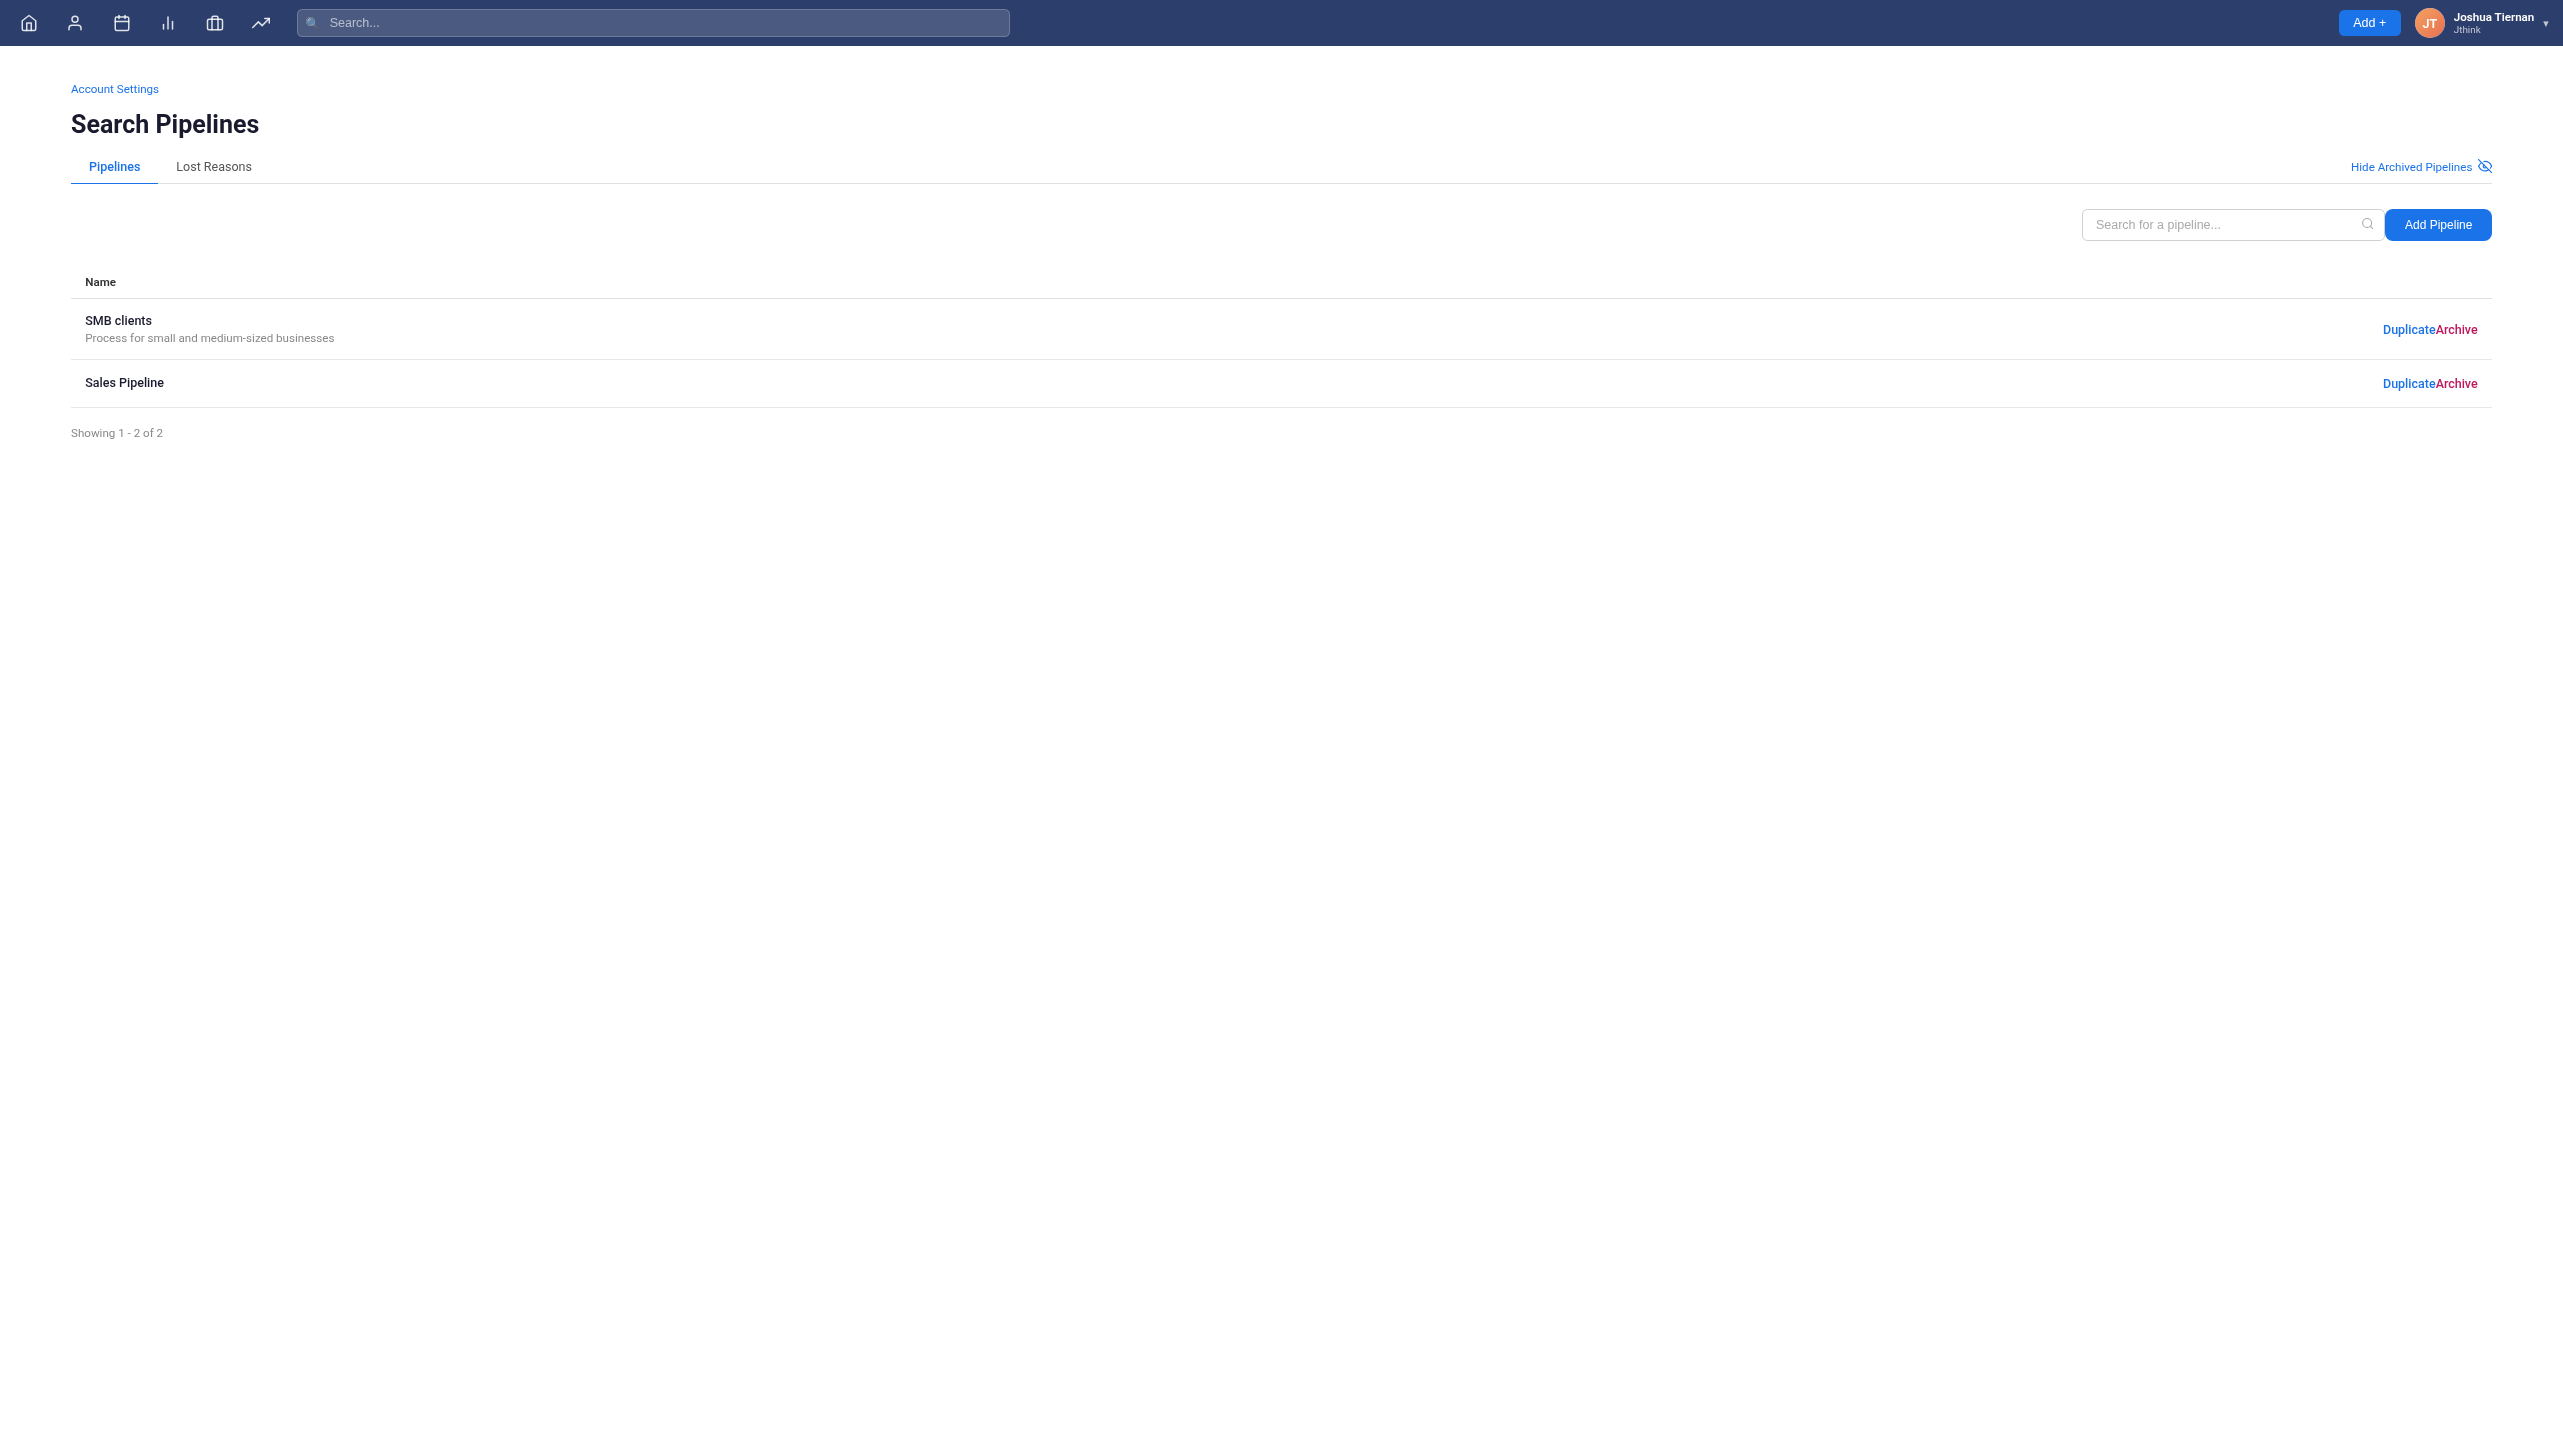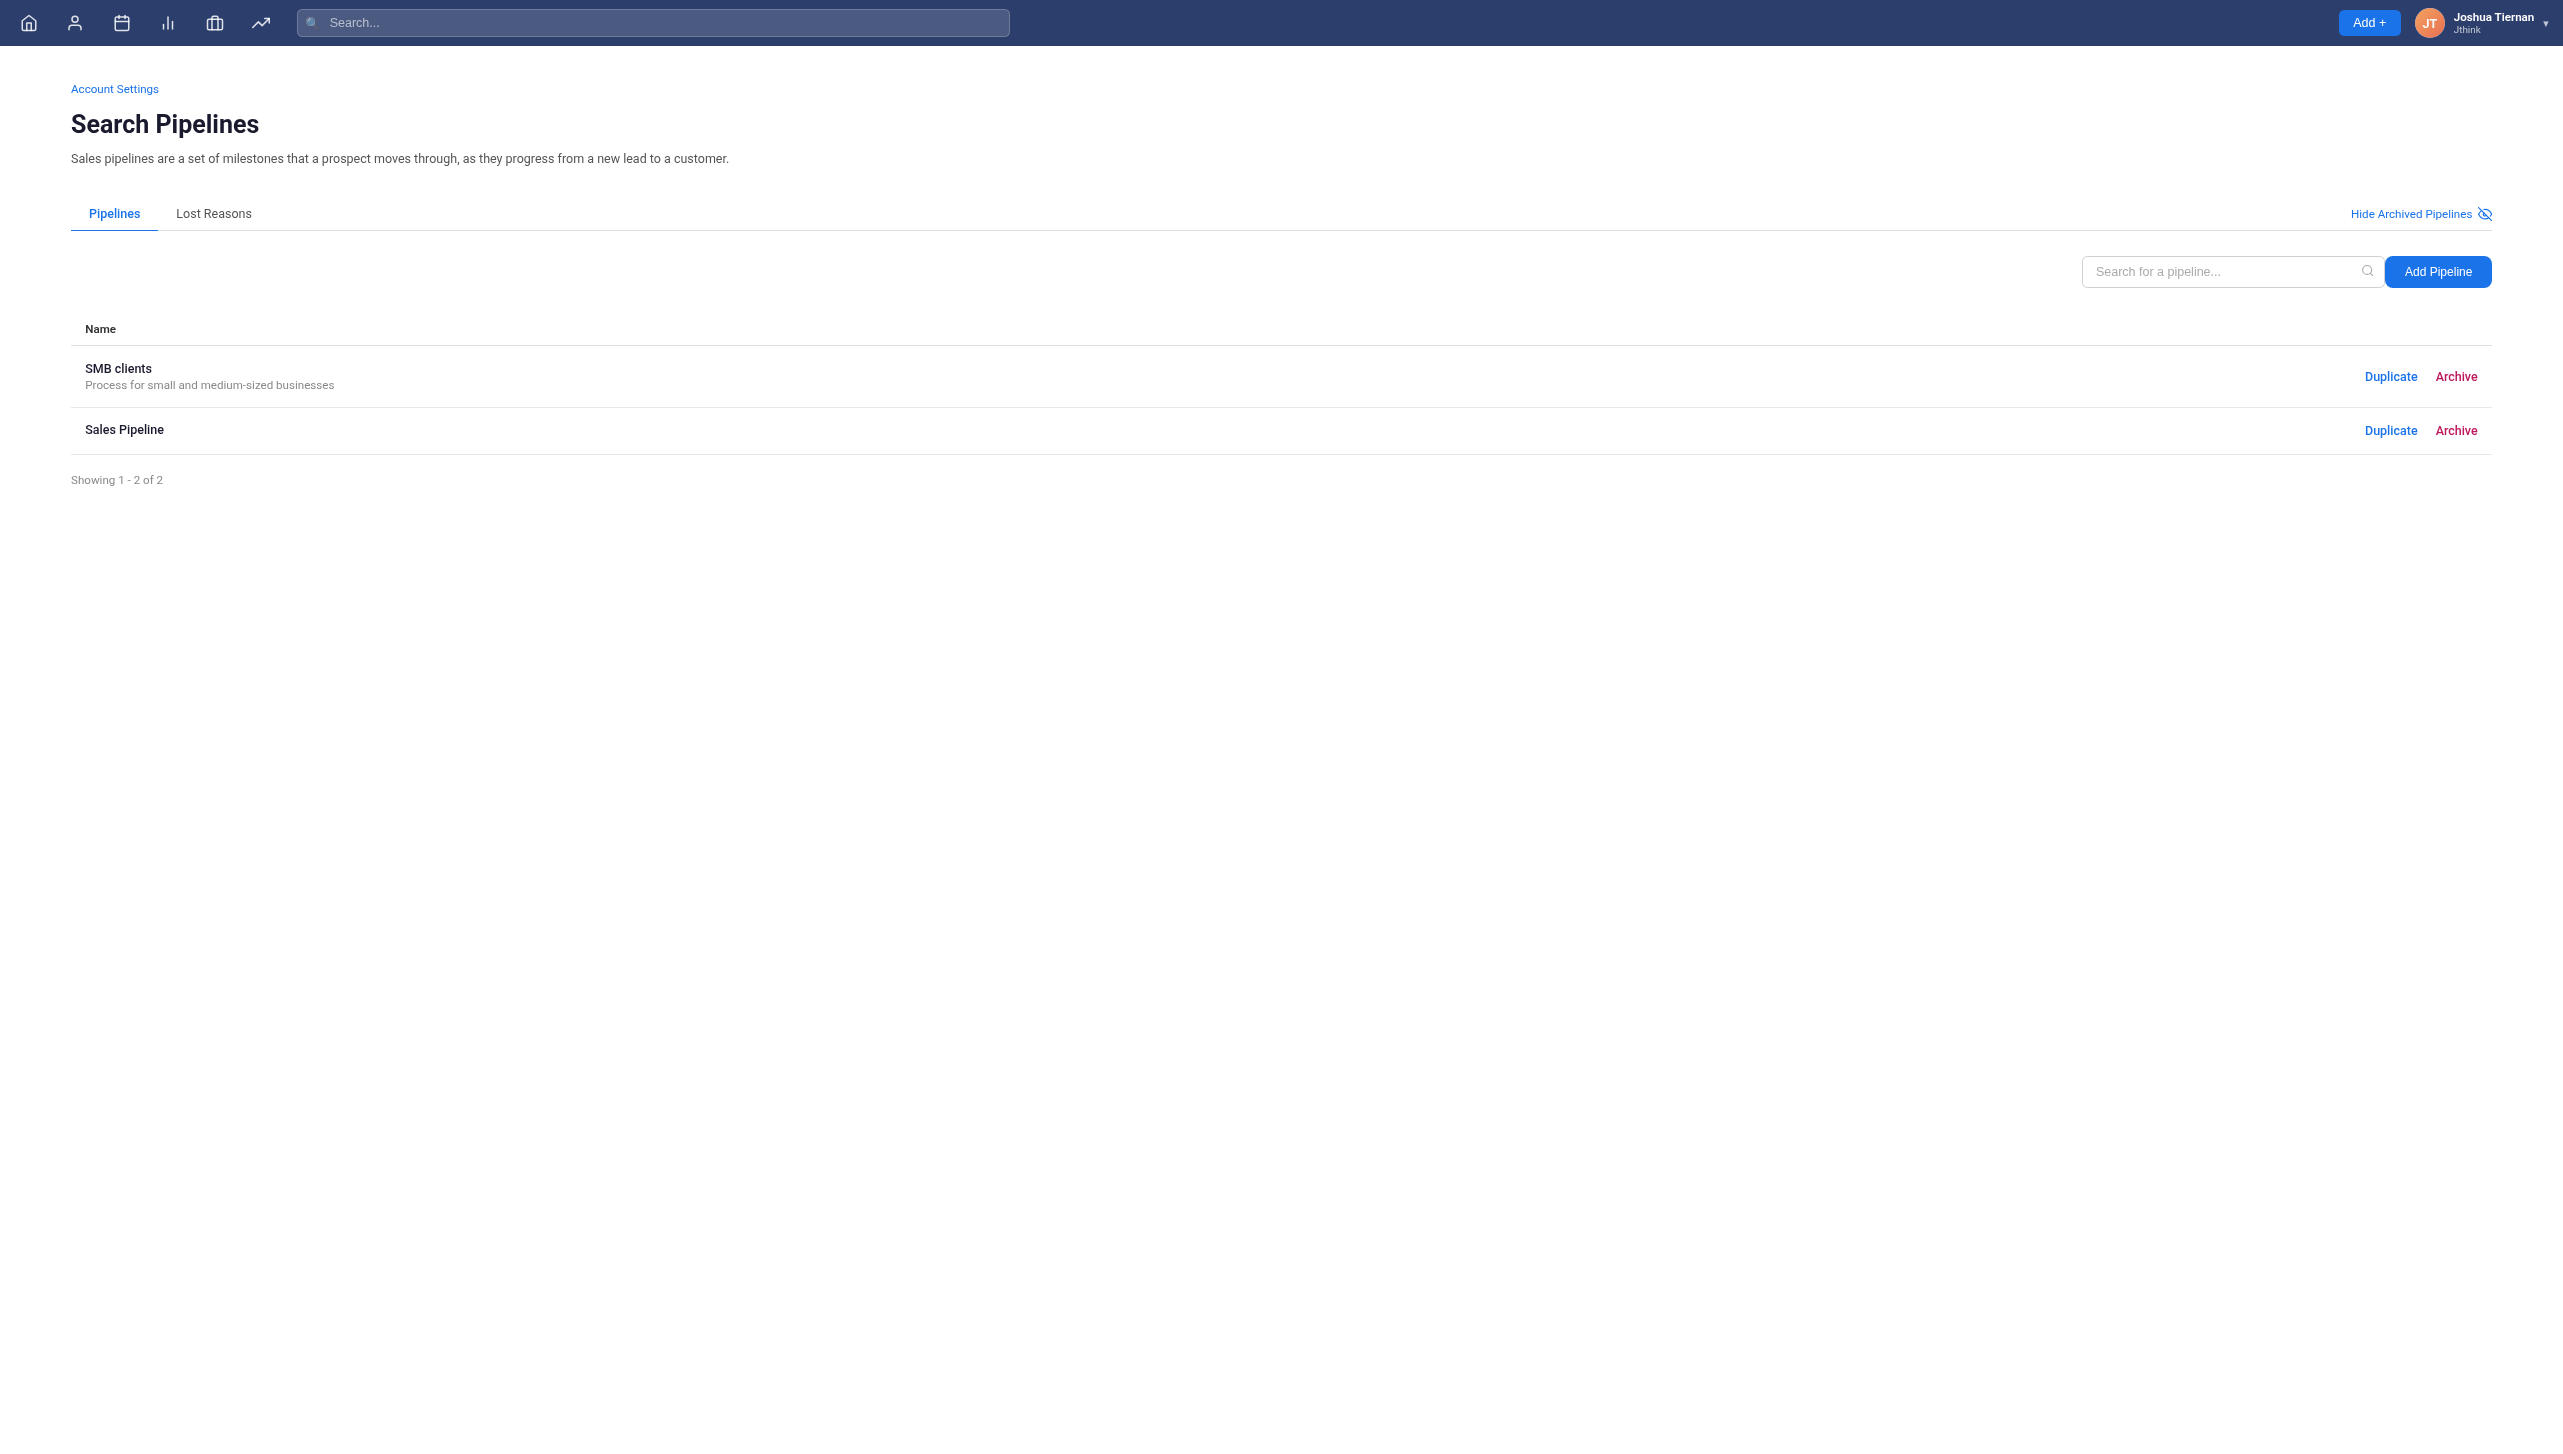--- a/index.html
+++ b/index.html
@@ -312,21 +312,20 @@
       margin-bottom: 2.7px;
     }
 
     .pipeline-desc {
       font-size: 11.6px;
       color: #888;
     }
 
     .table-actions {
       display: flex;
-      gap: 18px;
       justify-content: flex-end;
     }
 
     .action-duplicate {
       color: #1a73e8;
       font-size: 12.5px;
       cursor: pointer;
       font-weight: 500;
     }
 
@@ -408,21 +407,20 @@
         <span class="user-sub">Jthink</span>
       </div>
       <span class="chevron-down">▾</span>
     </div>
   </div>
 </nav>
 
 <main class="main-content">
   <div class="breadcrumb">Account Settings</div>
   <h1 class="page-title">Search Pipelines</h1>
-  <p class="page-description">Sales pipelines are a set of milestones that a prospect moves through, as they progress from a new lead to a customer.</p>
 
   <div class="tabs-container">
     <div class="tabs-left">
       <div class="tab active">Pipelines</div>
       <div class="tab">Lost Reasons</div>
     </div>
     <div class="tabs-right">
       <span class="hide-archived">
         <span>Hide Archived Pipelines</span>
         <svg width="14.3" height="14.3" viewBox="0 0 24 24" fill="none" stroke="#1a73e8" stroke-width="2" stroke-linecap="round" stroke-linejoin="round">

